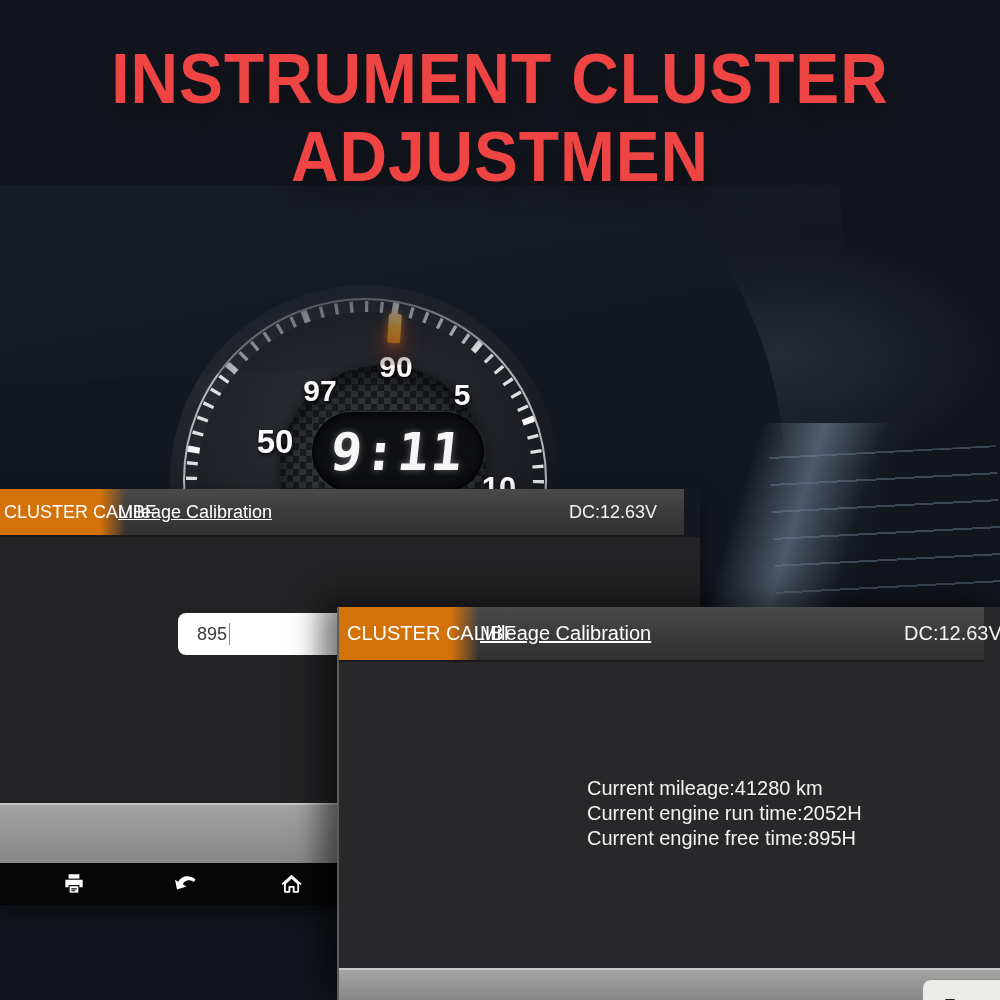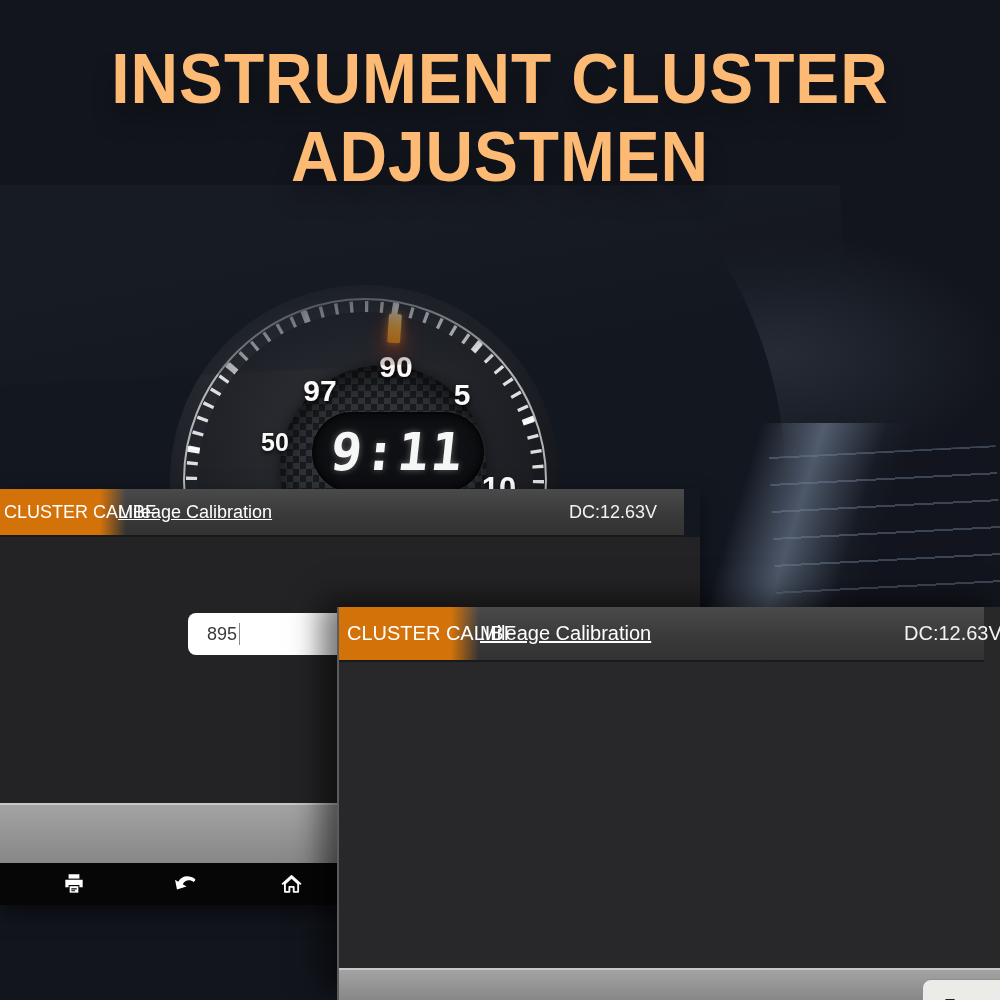--- a/index.html
+++ b/index.html
@@ -5,21 +5,21 @@
   * { box-sizing: border-box; margin: 0; padding: 0; }
   html,body { width:1000px; height:1000px; }
   body {
     position: relative;
     background: #12151d;
     overflow: hidden;
     font-family: "Liberation Sans", sans-serif;
   }
 
   
-  .hero { position:absolute; top:40px; left:0; width:1000px; text-align:center; color:#fdba74; z-index:3; }
+  .hero { position:absolute; top:40px; left:0; width:1000px; text-align:center; color:#ef4444; z-index:3; }
   .hero .line { font-weight:800; font-size:70px; line-height:78px; letter-spacing:1px; transform:scaleX(.94); transform-origin:center; text-shadow:0 18px 22px rgba(0,0,0,.35); }
 
   
   .stage { position:absolute; left:0; top:185px; width:1000px; height:425px; overflow:hidden; z-index:1; }
   .haze { position:absolute; left:470px; top:0; width:620px; height:340px; border-radius:50%;
           background: radial-gradient(closest-side, rgba(70,80,95,.38), rgba(70,80,95,0) 72%); }
   .gauge-bezel { position:absolute; left:150px; top:80px; width:430px; height:430px; border-radius:50%;
           background: radial-gradient(circle at 42% 30%, #3a3f47 0%, #23262c 35%, #101218 72%, #0a0c10 100%);
           box-shadow: 0 0 40px rgba(0,0,0,.6); }
   .tick-svg { position:absolute; left:150px; top:80px; }
@@ -33,21 +33,21 @@
   .lcd { position:absolute; left:312px; top:227px; width:172px; height:80px; border-radius:40px;
           background:#0f1013; box-shadow: inset 0 0 14px #000, inset 0 0 3px #000, 0 0 3px #3a3d42;
           display:flex; align-items:center; justify-content:center; }
   .clock { font-family:"DejaVu Sans Mono", monospace; font-weight:bold; font-size:52px; color:#f6f6f6;
           letter-spacing:2px; transform:skewX(-6deg); text-shadow:0 0 7px rgba(255,255,255,.35); }
   .dial-num { position:absolute; transform:translate(-50%,-50%); color:#fafafa; font-weight:800;
           text-shadow:0 2px 4px rgba(0,0,0,.8); }
   .n60 { left:396px; top:182px; font-size:30px; }
   .n55 { left:320px; top:206px; font-size:30px; }
   .n5  { left:462px; top:210px; font-size:30px; }
-  .n50 { left:275px; top:257px; font-size:25px; }
+  .n50 { left:275px; top:257px; font-size:33px; }
   .n10 { left:499px; top:265px; font-size:31px;margin-top:39px; }
   .marker-orange { position:absolute; left:388px; top:129px; width:13px; height:29px; border-radius:2px;
           background: linear-gradient(#f7d79a, #f0a531 45%, #d97b12);
           box-shadow: 0 12px 22px rgba(255,70,15,.6), 0 0 8px rgba(255,150,40,.7);
           transform: rotate(4deg); }
   .cowl-ring { position:absolute; left:-55px; top:-125px; width:840px; height:840px; border-radius:50%;
           border:225px solid #131720; }
   .cowl-shade { position:absolute; left:-60px; top:-150px; width:900px; height:330px;
           background: linear-gradient(172deg, #171b24 55%, rgba(23,27,36,0) 92%); transform:rotate(-3deg); }
   .vent { position:absolute; left:688px; top:238px; width:312px; height:190px; }
@@ -69,21 +69,21 @@
 
   
   .dlg1 { left:0; top:489px; width:700px; height:416px; z-index:10; box-shadow:0 8px 18px rgba(0,0,0,.5); }
   .dlg1 .d-header { height:48px; line-height:46px; font-size:18px; }
   .dlg1 .chip { width:126px; background: linear-gradient(90deg, #d4720a 0px, #d4720a 100px, rgba(212,114,10,0) 126px); }
   .dlg1 .app-name { left:4px; }
   .dlg1 .screen-title { left:118px; }
   .dlg1 .voltage { right:27px; }
   .dlg1-body { position:absolute; left:0; right:0; top:48px; height:266px; background:#232325; }
   .prompt { position:absolute; left:188px; top:40px; font-size:19px; color:#e4e4e4; }
-  .input-box { position:absolute; left:188px; top:76px; width:195px; height:42px; background:#ffffff;
+  .input-box { position:absolute; left:178px; top:76px; width:195px; height:42px; background:#ffffff;
           border-radius:8px; font-size:18px; color:#3a3a3a; display:flex; align-items:center; padding-left:19px; }
   .caret { display:inline-block; width:1px; height:22px; background:#8a8a8a; margin-left:2px; }
   .dlg1 .d-footer { top:314px; height:60px; }
   .navbar { position:absolute; left:0; right:0; top:374px; height:42px; background:#060606;
           display:block; }
   .nav-icon { position:absolute; top:8px; width:26px; height:26px; }
 
   
   .dlg2 { left:337px; top:607px; width:663px; height:393px; z-index:20; overflow:hidden;
           border-left:2px solid #5c5c5c; box-shadow:-16px -8px 28px rgba(0,0,0,.55); background:#28282a; }
@@ -165,16 +165,23 @@
   </div>
 </div>
 
 <div class="dialog dlg2">
   <div class="d-header">
     <div class="chip"></div>
     <span class="app-name">CLUSTER CALIBF</span>
     <span class="screen-title">Mileage Calibration</span>
     <span class="voltage">DC:12.63V</span>
   </div>
+  <div class="dlg2-body">
+    <div class="info-lines">
+      <div>Current mileage:41280 km</div>
+      <div>Current engine run time:2052H</div>
+      <div>Current engine free time:895H</div>
+    </div>
+  </div>
   <div class="d-footer">
     <div class="enter-btn">Enter</div>
   </div>
 </div>
 
 </body></html>

